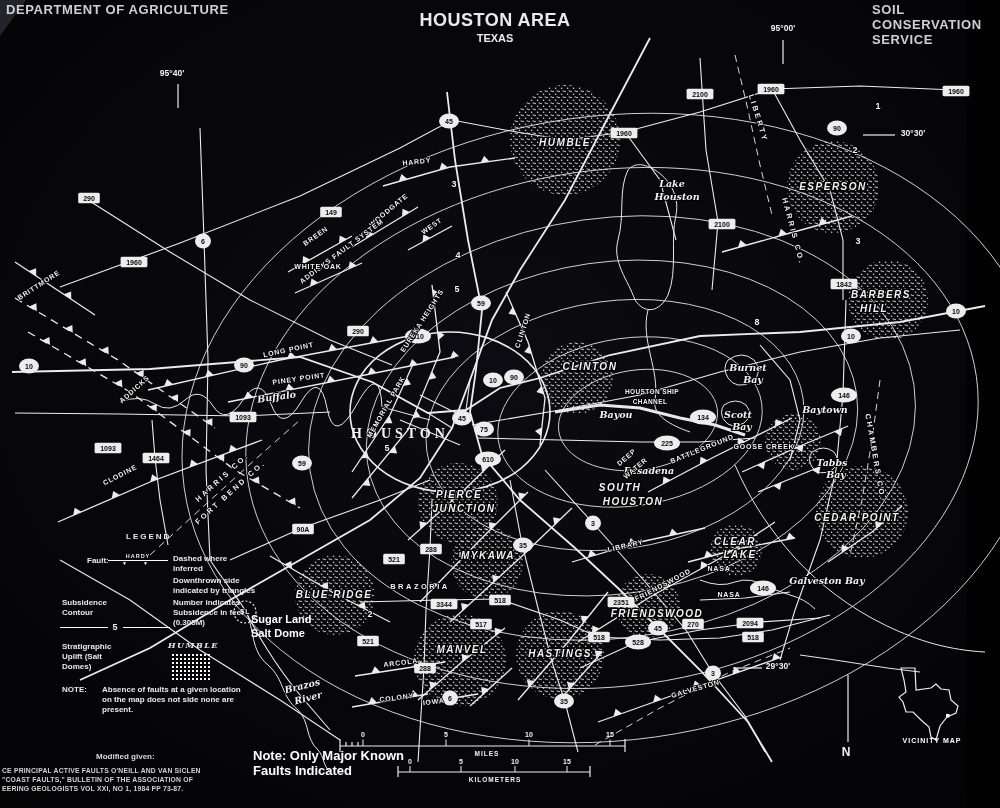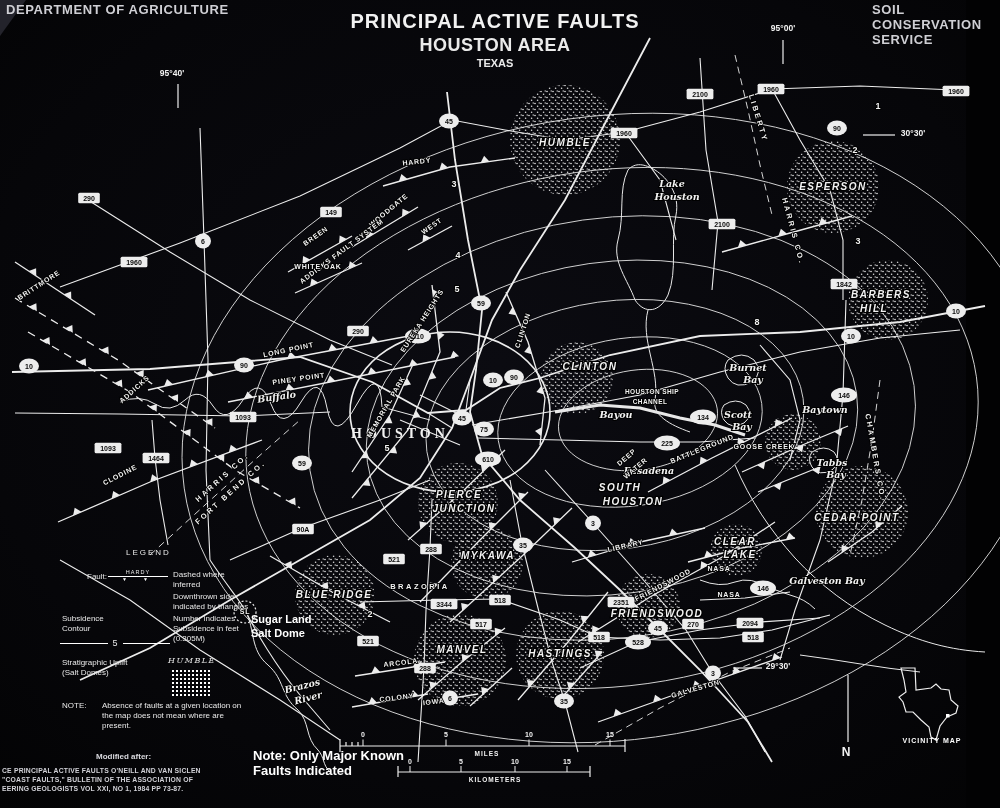--- a/index.html
+++ b/index.html
@@ -5,21 +5,21 @@
   html,body{margin:0;padding:0;background:#000;}
   .stage{position:relative;width:1000px;height:808px;background:#050507;overflow:hidden;
          font-family:"Liberation Sans",sans-serif;color:#fff;}
   .ov{position:absolute;color:#fff;}
   .hdr{font-size:13px;font-weight:bold;letter-spacing:.6px;color:#cfcfd4;}
   .title-block{left:330px;top:9px;width:330px;text-align:center;line-height:1.25;}
   .t1{font-size:20px;font-weight:bold;letter-spacing:1px;color:#f2f2f2;}
   .t2{font-size:18px;font-weight:bold;letter-spacing:.5px;color:#eaeaea;}
   .t3{font-size:11px;font-weight:bold;color:#eaeaea;}
   
-  .legend{left:58px;top:548px;width:210px;height:200px;font-weight:normal;}
+  .legend{left:58px;top:532px;width:210px;height:200px;font-weight:bold;}
   .legend .it{position:absolute;font-size:8px;line-height:1.25;color:#e8e8e8;}
   .lg-title{left:68px;top:0px;font-size:12.5px;letter-spacing:2px;color:#f0f0f0;}
   .lg-fault{left:4px;top:24px;font-size:9.5px;padding-left:25px;}
   .fsym{left:50px;top:21px;width:60px;text-align:center;}
   .fsym .nm{font-size:5.5px;letter-spacing:1px;display:block;}
   .fsym .fline{border-top:1.6px solid #fff;font-size:5px;line-height:5px;letter-spacing:16px;padding-left:10px;color:#fff;}
   .d1{left:115px;top:22px;width:80px;}
   .d2{left:115px;top:44px;width:88px;}
   .sublab{left:4px;top:66px;width:58px;}
   .subsym{left:2px;top:90px;width:110px;display:flex;align-items:center;}
@@ -537,21 +537,20 @@
     <text x="487" y="756" text-anchor="middle" class="sc-lab">MILES</text>
     <text x="495" y="782" text-anchor="middle" class="sc-lab">KILOMETERS</text>
   </svg>
 
   
   <div class="ov hdr" style="left:6px;top:2px;">DEPARTMENT OF AGRICULTURE</div>
   <div class="ov hdr" style="left:872px;top:2px;">SOIL CONSERVATION SERVICE</div>
 
   
   <div class="ov title-block">
-    <div class="t1">PRINCIPAL ACTIVE FAULTS</div>
     <div class="t2">HOUSTON AREA</div>
     <div class="t3">TEXAS</div>
   </div>
 
   
   <div class="ov legend">
     <div class="it lg-title">LEGEND</div>
     <div class="it lg-fault">Fault:</div>
     <div class="it fsym">
       <span class="nm">HARDY</span>
@@ -563,29 +562,29 @@
     <div class="it subsym">
       <span class="l"></span>
       <span class="n">5</span>
       <span class="l"></span>
     </div>
     <div class="it subdesc">Number indicates Subsidence in feet (0.305M)</div>
     <div class="it stratlab">Stratigraphic Uplift (Salt Domes)</div>
     <div class="it stratex">HUMBLE</div>
     <div class="it stipbox"></div>
     <div class="it notelab">NOTE:</div>
-    <div class="it notetxt">Absence of faults at a given location on the map does not mean where are present.</div>
+    <div class="it notetxt">Absence of faults at a given location on the map does not side none are present.</div>
   </div>
 
   
   <div class="ov sugar">Sugar Land Salt Dome</div>
   <div class="ov bignote">Note: Only Major Known Faults Indicated</div>
 
   
-  <div class="ov modaf">Modified after:</div>
+  <div class="ov modaf">Modified given:</div>
   <div class="ov cite">
     <div>CE   PRINCIPAL ACTIVE FAULTS O'NEILL AND VAN SICLEN</div>
     <div>"COAST FAULTS," BULLETIN OF THE ASSOCIATION OF</div>
     <div>EERING GEOLOGISTS   VOL XXI, NO 1, 1984 PP 73-87.</div>
   </div>
   <div class="ov vicin">VICINITY MAP</div>
 
 </div>
 
 </body></html>

